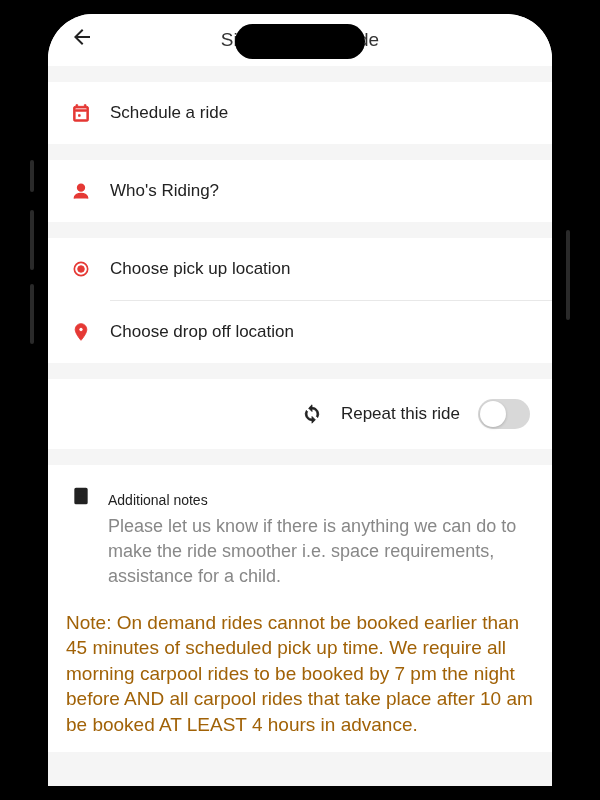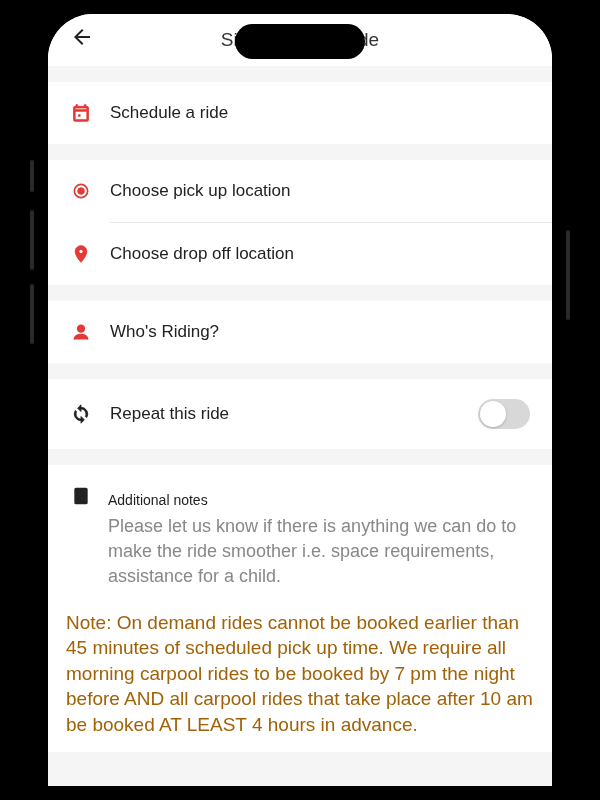--- a/index.html
+++ b/index.html
@@ -168,21 +168,21 @@
       stroke: #222;
     }
     .row-label {
       font-size: 17px;
       color: #222;
       font-weight: 400;
     }
     .row-flex {
       display: flex;
       align-items: center;
-      justify-content: space-between;
+      justify-content: flex-end;
     }
     .toggle {
       width: 52px;
       height: 30px;
       background: #d8d8d8;
       border-radius: 15px;
       position: relative;
       cursor: pointer;
     }
     .toggle-knob {
@@ -276,20 +276,32 @@
     <div class="content">
 
       <div class="section">
         <div class="row">
           <div class="icon red">
             <svg viewBox="0 0 24 24">
                 <path d="M19 4h-1V2h-2v2H8V2H6v2H5a2 2 0 00-2 2v14a2 2 0 002 2h14a2 2 0 002-2V6a2 2 0 00-2-2zm0 16H5V10h14v10zm0-12H5V6h14v2zM9 14h2v2H9v-2z"></path>
               </svg>
           </div>
           <div class="row-label">Schedule a ride</div>
+        </div>
+      </div>
+
+      <div class="section">
+        <div class="row">
+          <div class="icon red">
+            <svg viewBox="0 0 24 24" fill="none" stroke-width="2">
+                <circle cx="12" cy="8" r="4"></circle>
+                <path d="M4 21c0-4 4-6 8-6s8 2 8 6"></path>
+              </svg>
+          </div>
+          <div class="row-label">Who's Riding?</div>
         </div>
       </div>
 
       <div class="section">
         <div class="row">
           <div class="icon red">
             <svg viewBox="0 0 24 24">
                 <circle cx="12" cy="12" r="8" fill="none" stroke-width="2"></circle>
                 <circle cx="12" cy="12" r="4"></circle>
               </svg>
@@ -297,32 +309,20 @@
           <div class="row-label">Choose pick up location</div>
         </div>
         <div class="row-divider"></div>
         <div class="row">
           <div class="icon red">
             <svg viewBox="0 0 24 24">
                 <path d="M12 2C8.1 2 5 5.1 5 9c0 5.2 7 13 7 13s7-7.8 7-13c0-3.9-3.1-7-7-7zm0 9.5a2.5 2.5 0 110-5 2.5 2.5 0 010 5z"></path>
               </svg>
           </div>
           <div class="row-label">Choose drop off location</div>
-        </div>
-      </div>
-
-      <div class="section">
-        <div class="row">
-          <div class="icon red">
-            <svg viewBox="0 0 24 24" fill="none" stroke-width="2">
-                <circle cx="12" cy="8" r="4"></circle>
-                <path d="M4 21c0-4 4-6 8-6s8 2 8 6"></path>
-              </svg>
-          </div>
-          <div class="row-label">Who's Riding?</div>
         </div>
       </div>
 
       <div class="section">
         <div class="row row-flex">
           <div style="display:flex;align-items:center;gap:18px">
             <div class="icon black">
               <svg viewBox="0 0 24 24">
                   <path d="M12 4V1L8 5l4 4V6c3.3 0 6 2.7 6 6 0 1-.3 2-.7 2.8l1.5 1.5A8 8 0 0012 4zm0 14c-3.3 0-6-2.7-6-6 0-1 .3-2 .7-2.8L5.2 7.7A8 8 0 0012 20v3l4-4-4-4v3z"></path>
                 </svg>

